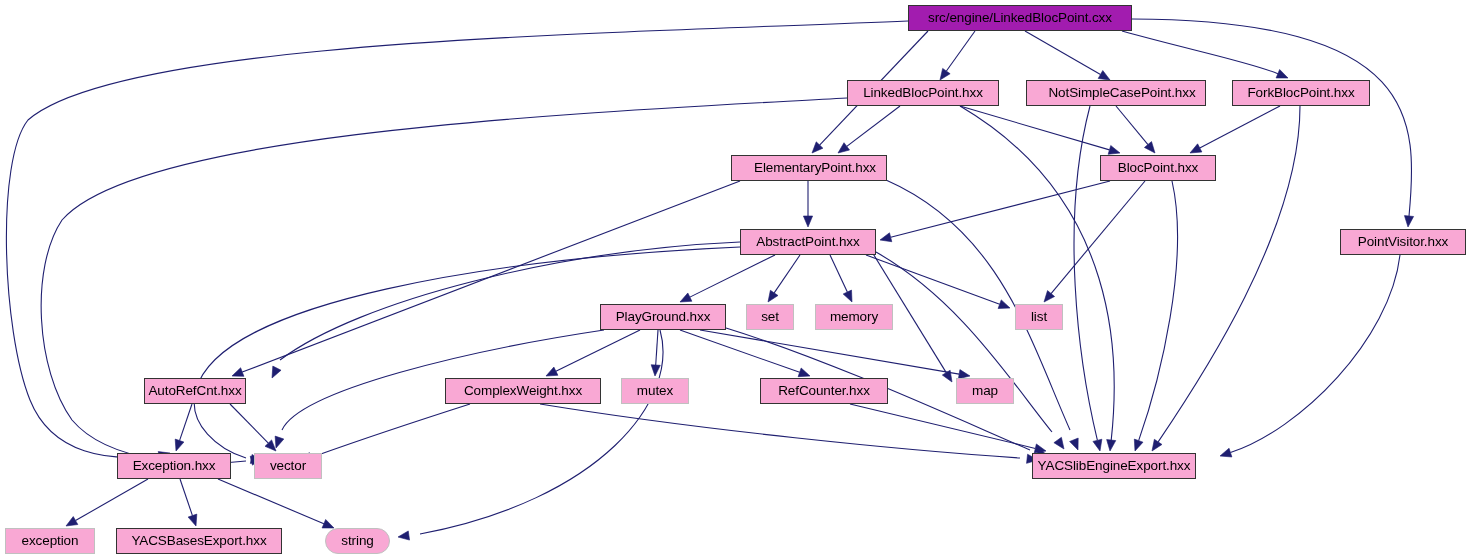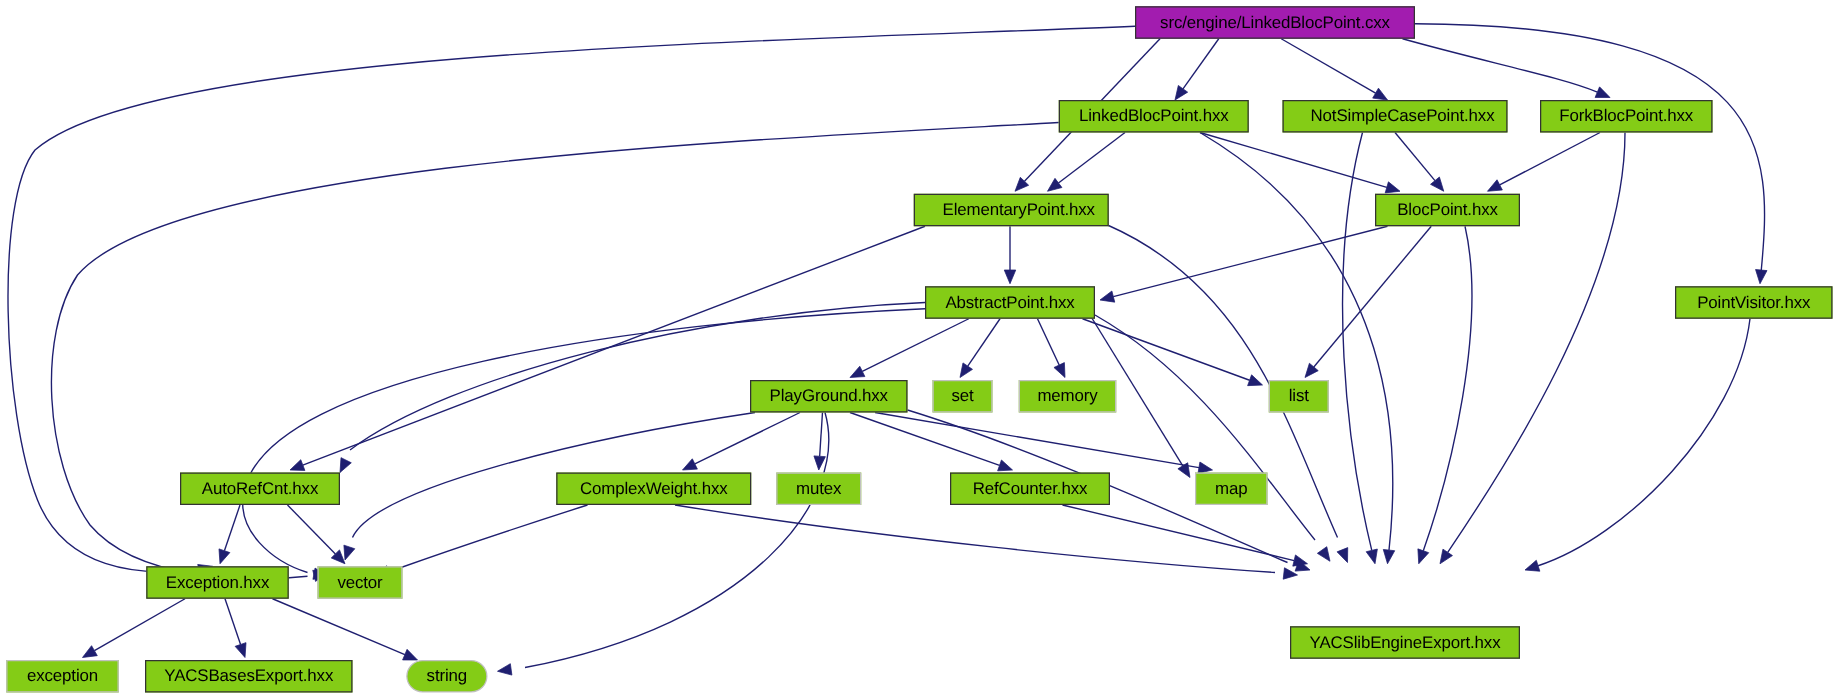--- a/index.html
+++ b/index.html
@@ -37,21 +37,21 @@
   .node {
     position: absolute;
     box-sizing: border-box;
     display: flex;
     align-items: center;
     justify-content: center;
     white-space: nowrap;
     font-size: 13.5px;
     line-height: 1;
     color: #000000;
-    background: #84cc16;
+    background: #f9a8d4;
     letter-spacing: -0.1px;
   }
   .node.project {
     border: 1.6px solid #333333;
   }
   .node.system {
     border: 1.1px solid #c0c0c0;
   }
   .node.root {
     border: 1.6px solid #333333;
@@ -187,42 +187,42 @@
       </div>
       <div class="node system" style="left: 746px; top: 304px; width: 48px; height: 26px;">
         <span class="node-label">set</span>
       </div>
       <div class="node system" style="left: 815px; top: 304px; width: 78px; height: 26px;">
         <span class="node-label">memory</span>
       </div>
       <div class="node system" style="left: 1015px; top: 304px; width: 48px; height: 26px;">
         <span class="node-label">list</span>
       </div>
-      <div class="node project" style="left: 144px; top: 378px; width: 128px; height: 26px;">
+      <div class="node project" style="left: 144px; top: 378px; width: 102px; height: 26px;">
         <span class="node-label">AutoRefCnt.hxx</span>
       </div>
       <div class="node project" style="left: 445px; top: 378px; width: 156px; height: 26px;">
         <span class="node-label">ComplexWeight.hxx</span>
       </div>
       <div class="node system" style="left: 621px; top: 378px; width: 68px; height: 26px;">
         <span class="node-label">mutex</span>
       </div>
       <div class="node project" style="left: 760px; top: 378px; width: 128px; height: 26px;">
         <span class="node-label">RefCounter.hxx</span>
       </div>
       <div class="node system" style="left: 956px; top: 378px; width: 58px; height: 26px;">
         <span class="node-label">map</span>
       </div>
       <div class="node project" style="left: 117px; top: 453px; width: 114px; height: 26px;">
         <span class="node-label">Exception.hxx</span>
       </div>
       <div class="node system" style="left: 254px; top: 453px; width: 68px; height: 26px;">
         <span class="node-label">vector</span>
       </div>
-      <div class="node project" style="left: 1032px; top: 453px; width: 184px; height: 26px; margin-top: 48px;">
+      <div class="node project" style="left: 1032px; top: 453px; width: 164px; height: 26px;">
         <span class="node-label">YACSlibEngineExport.hxx</span>
       </div>
       <div class="node system" style="left: 5px; top: 528px; width: 90px; height: 26px;">
         <span class="node-label">exception</span>
       </div>
       <div class="node project" style="left: 116px; top: 528px; width: 166px; height: 26px;">
         <span class="node-label">YACSBasesExport.hxx</span>
       </div>
       <div class="node system" style="left: 325px; top: 528px; width: 65px; height: 26px; border-radius: 13px;">
         <span class="node-label">string</span>

